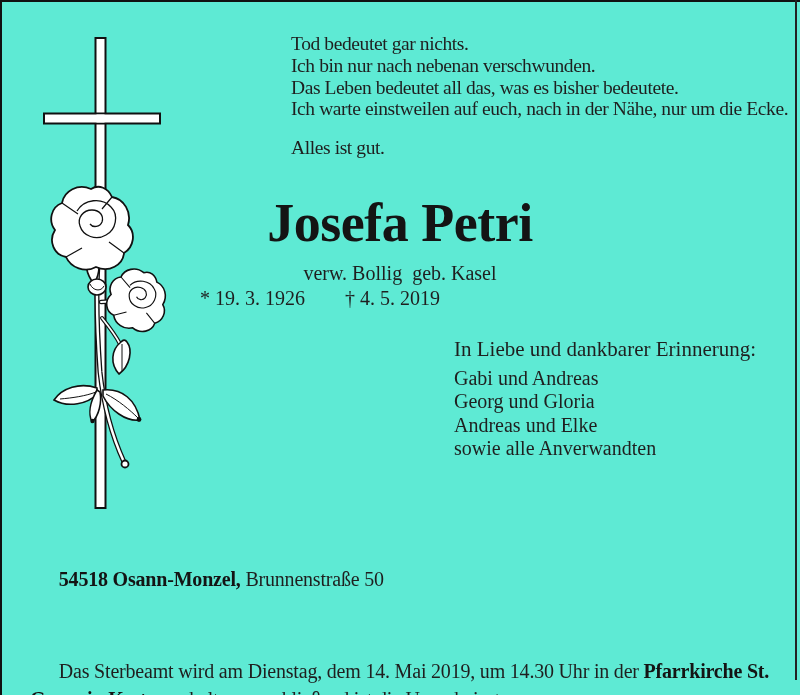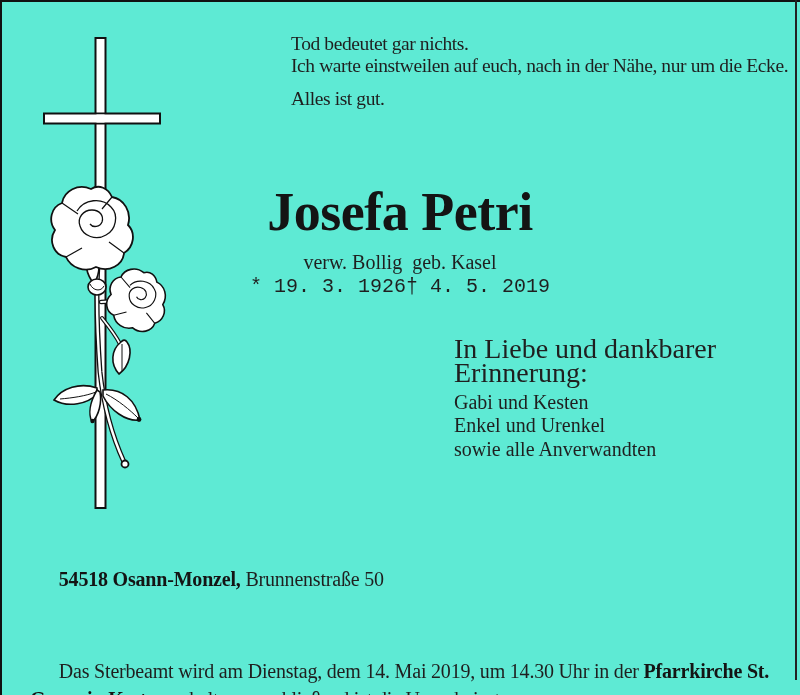--- a/index.html
+++ b/index.html
@@ -17,43 +17,43 @@
   .frame-left   { position: absolute; left: 0; top: 0; width: 2px; height: 695px; background: #111; }
   .frame-right  { position: absolute; left: 795px; top: 0; width: 2px; height: 680px; background: #222; }
 
   .illustration { position: absolute; left: 0; top: 0; }
 
   .poem {
     position: absolute; left: 291px; top: 33px;
     font-size: 19.5px; line-height: 21.8px; letter-spacing: -0.4px;
     white-space: nowrap;
   }
-  .poem .closing { margin-top: 11px; }
+  .poem .closing { margin-top: 17px; }
 
   .deceased {
     position: absolute; left: 200px; top: 184px; width: 400px;
     text-align: center;
   }
   .deceased h1 {
-    margin: 0; font-size: 54px; line-height: 56px; font-weight: bold;
+    margin: 11px; font-size: 54px; line-height: 56px; font-weight: bold;
     letter-spacing: -0.5px; color: #141414;
   }
   .deceased .suffix {
     margin-top: 11px; font-size: 20px; line-height: 22px; white-space: pre;
   }
   .deceased .dates {
-    margin-top: 3px; display: flex; justify-content: center; 
-    font-size: 20px; line-height: 22px; white-space: pre; font-family: Liberation Mono, monospace;
+    margin-top: 3px; display: flex; gap: 40px;
+    font-size: 20px; line-height: 22px; white-space: pre;
   }
 
   .mourners {
     position: absolute; left: 454px; top: 337px;
     font-size: 20px;
   }
-  .mourners .heading { font-size: 28px; line-height: 24px; margin-bottom: 6px; }
+  .mourners .heading { font-size: 21px; line-height: 24px; margin-bottom: 6px; }
   .mourners .name-line { line-height: 23.4px; }
 
   .footer {
     position: absolute; left: 30px; top: 540px; width: 748px;
     font-size: 20px; letter-spacing: -0.2px;
   }
   .footer .address { line-height: 26px; white-space: pre; }
   .footer .service { margin-top: 11px; line-height: 28px; white-space: pre-wrap; }
   .footer b { color: #141414; }
 </style>
@@ -110,37 +110,40 @@
 
     <g transform="translate(139 296) scale(0.72) rotate(15)" fill="#ffffff" stroke="#111111" stroke-width="2.2">
       <path d="M -2 -33 C -15 -39 -29 -31 -31 -19 C -42 -15 -45 -1 -38 8 C -45 19 -39 33 -27 35 C -22 46 -8 51 3 45 C 16 51 30 43 31 31 C 41 25 43 11 35 3 C 39 -10 31 -23 19 -25 C 15 -34 6 -38 -2 -33 Z"></path>
       <path d="M -16 -11 C -9 -23 9 -25 18 -15 C 26 -7 23 8 13 13 C 3 19 -10 14 -13 4 C -16 -4 -10 -12 -1 -12 C 7 -12 11 -6 9 0 C 7 5 0 6 -3 2" fill="none" stroke-width="1.6"></path>
       <path d="M -31 -19 L -15 -8 M 31 31 L 16 20 M -27 35 L -11 26" fill="none" stroke-width="1.5"></path>
     </g>
   </svg>
 
   <div class="poem">
     <div>Tod bedeutet gar nichts.</div>
+    <div>Ich bin nur nach nebenan verschwunden.</div>
+    <div>Das Leben bedeutet all das, was es bisher bedeutete.</div>
     <div>Ich warte einstweilen auf euch, nach in der Nähe, nur um die Ecke.</div>
     <div class="closing">Alles ist gut.</div>
   </div>
 
   <div class="deceased">
     <h1>Josefa Petri</h1>
     <div class="suffix">verw. Bollig  geb. Kasel</div>
     <div class="dates">
       <span>* 19. 3. 1926</span>
       <span>† 4. 5. 2019</span>
     </div>
   </div>
 
   <div class="mourners">
     <div class="heading">In Liebe und dankbarer Erinnerung:</div>
-    <div class="name-line">Gabi und Kesten</div>
-    <div class="name-line">Enkel und Urenkel</div>
+    <div class="name-line">Gabi und Andreas</div>
+    <div class="name-line">Georg und Gloria</div>
+    <div class="name-line">Andreas und Elke</div>
     <div class="name-line">sowie alle Anverwandten</div>
   </div>
 
   <div class="footer">
     <div class="address">
       <b>54518 Osann-Monzel,</b><span> Brunnenstraße 50</span>
     </div>
     <div class="service">
       <span>Das Sterbeamt wird am Dienstag, dem 14. Mai 2019, um 14.30 Uhr in der </span><b>Pfarrkirche St. Georg in Kesten</b><span> gehalten; anschließend ist die Urnenbeisetzung.</span>
     </div>

